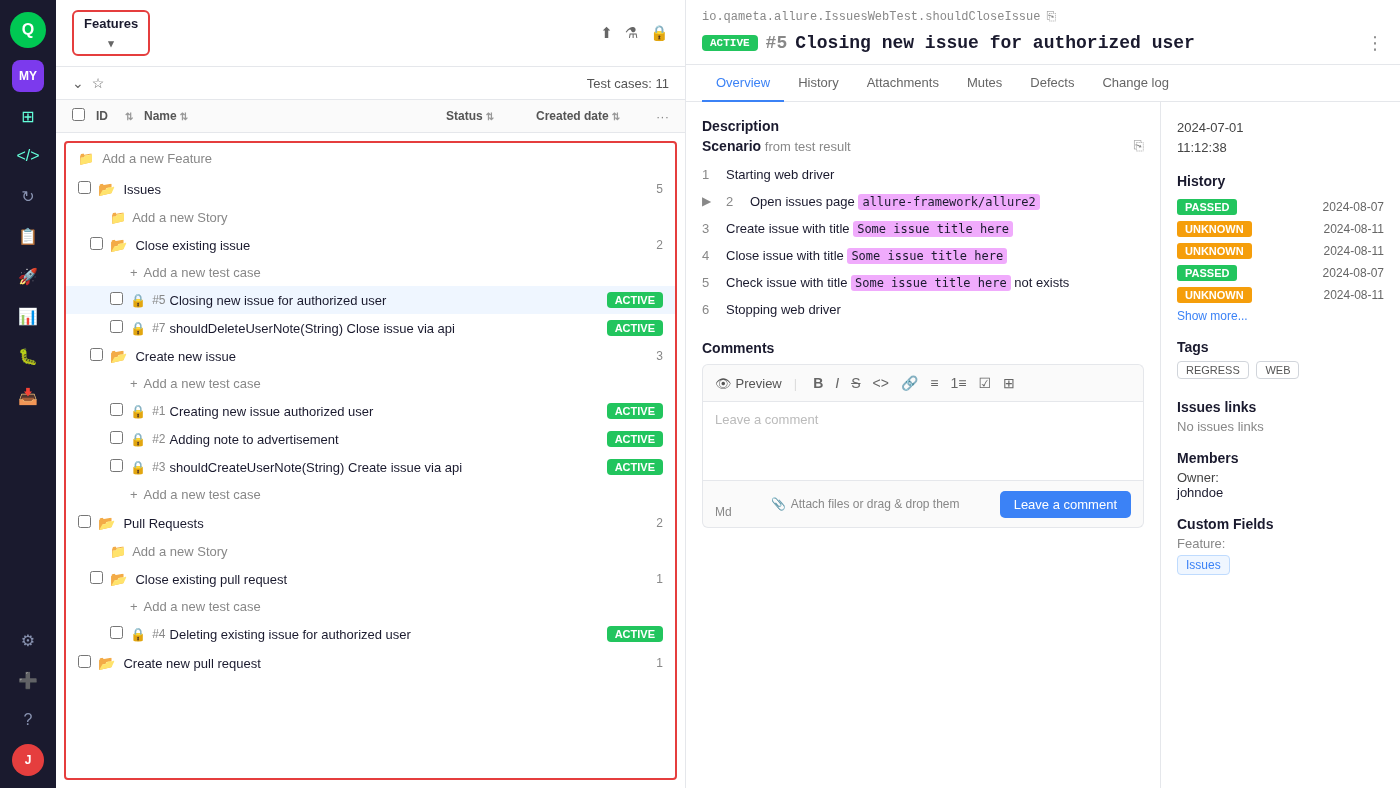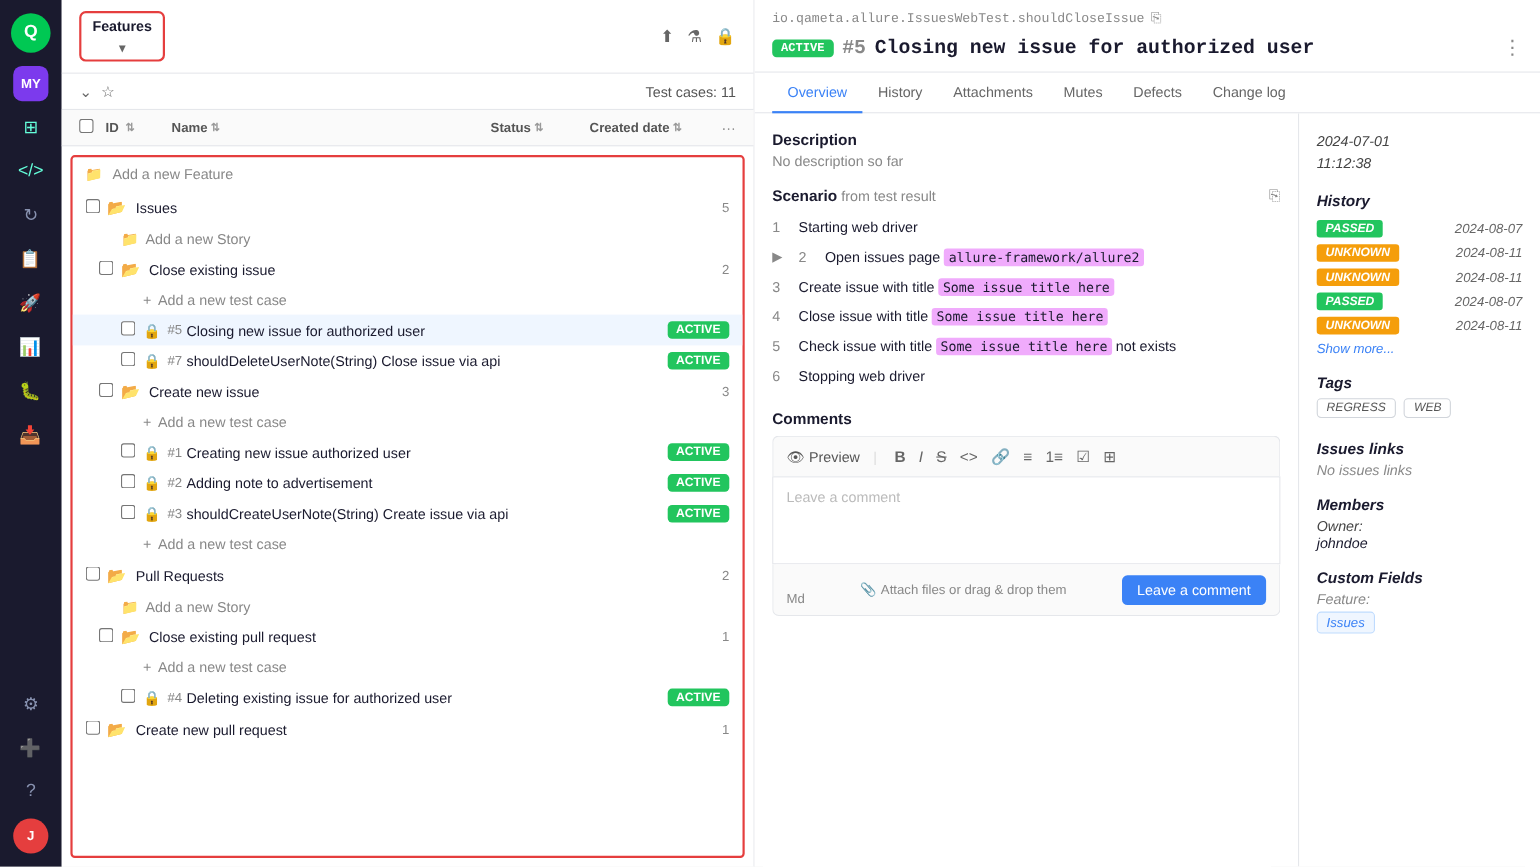--- a/index.html
+++ b/index.html
@@ -30,21 +30,21 @@
 
     
     .panel-toolbar { padding: 8px 16px; display: flex; align-items: center; justify-content: space-between; border-bottom: 1px solid #e5e7eb; }
     .toolbar-left { display: flex; align-items: center; gap: 8px; color: #666; }
     .toolbar-left span { cursor: pointer; font-size: 14px; }
     .test-cases-count { font-size: 13px; color: #555; }
 
     
     .table-header { display: flex; align-items: center; padding: 8px 16px; border-bottom: 1px solid #e5e7eb; background: #fafafa; }
     .th-checkbox { width: 24px; }
-    .th-id { width: 60px; font-weight: 600; font-size: 12px; color: #555; display: flex; align-items: center; gap: 6px; }
+    .th-id { width: 48px; font-weight: 600; font-size: 12px; color: #555; display: flex; align-items: center; gap: 17px; }
     .th-name { flex: 1; font-weight: 600; font-size: 12px; color: #555; display: flex; align-items: center; gap: 3px; }
     .th-status { width: 90px; font-weight: 600; font-size: 12px; color: #555; display: flex; align-items: center; gap: 3px; }
     .th-date { width: 120px; font-weight: 600; font-size: 12px; color: #555; display: flex; align-items: center; gap: 3px; }
     .th-more { color: #888; cursor: pointer; }
 
     
     .tree-content { flex: 1; overflow-y: auto; border: 2px solid #e53e3e; margin: 8px; border-radius: 4px; }
 
     
     .feature-group { }
@@ -84,21 +84,21 @@
     .more-btn { color: #888; cursor: pointer; font-size: 18px; }
 
     
     .tabs { display: flex; gap: 0; border-bottom: 1px solid #e5e7eb; padding: 0 16px; }
     .tab { padding: 10px 14px; font-size: 13px; color: #666; cursor: pointer; border-bottom: 2px solid transparent; margin-bottom: -1px; }
     .tab.active { color: #3b82f6; border-bottom-color: #3b82f6; font-weight: 500; }
 
     
     .content-area { flex: 1; display: flex; overflow: hidden; }
     .content-main { flex: 1; padding: 16px; overflow-y: auto; }
-    .content-sidebar { width: 220px; padding: 16px; border-left: 1px solid #e5e7eb; overflow-y: auto; font-size: 13px; font-style: italic; }
+    .content-sidebar { width: 240px; padding: 16px; border-left: 1px solid #e5e7eb; overflow-y: auto; font-size: 13px; }
 
     .section-title { font-weight: 600; color: #1a1a2e; margin-bottom: 4px; font-size: 14px; }
     .section-text { color: #888; font-size: 13px; margin-bottom: 16px; }
 
     .scenario-section { margin-bottom: 20px; }
     .scenario-header { display: flex; align-items: center; justify-content: space-between; margin-bottom: 10px; }
     .scenario-label { font-weight: 600; color: #1a1a2e; font-size: 14px; }
     .scenario-sub { color: #888; font-weight: 400; font-size: 13px; }
     .copy-scenario { color: #888; cursor: pointer; }
 
@@ -378,21 +378,20 @@
       <div class="tab">Defects</div>
       <div class="tab">Change log</div>
     </div>
 
     <div class="content-area">
 
       <div class="content-main">
 
         <div>
           <div class="section-title">Description</div>
-          <div class="section-text">No description so far</div>
         </div>
 
         <div class="scenario-section">
           <div class="scenario-header">
             <div>
               <span class="scenario-label">Scenario</span>
               <span class="scenario-sub"> from test result</span>
             </div>
             <span class="copy-scenario">⎘</span>
           </div>

